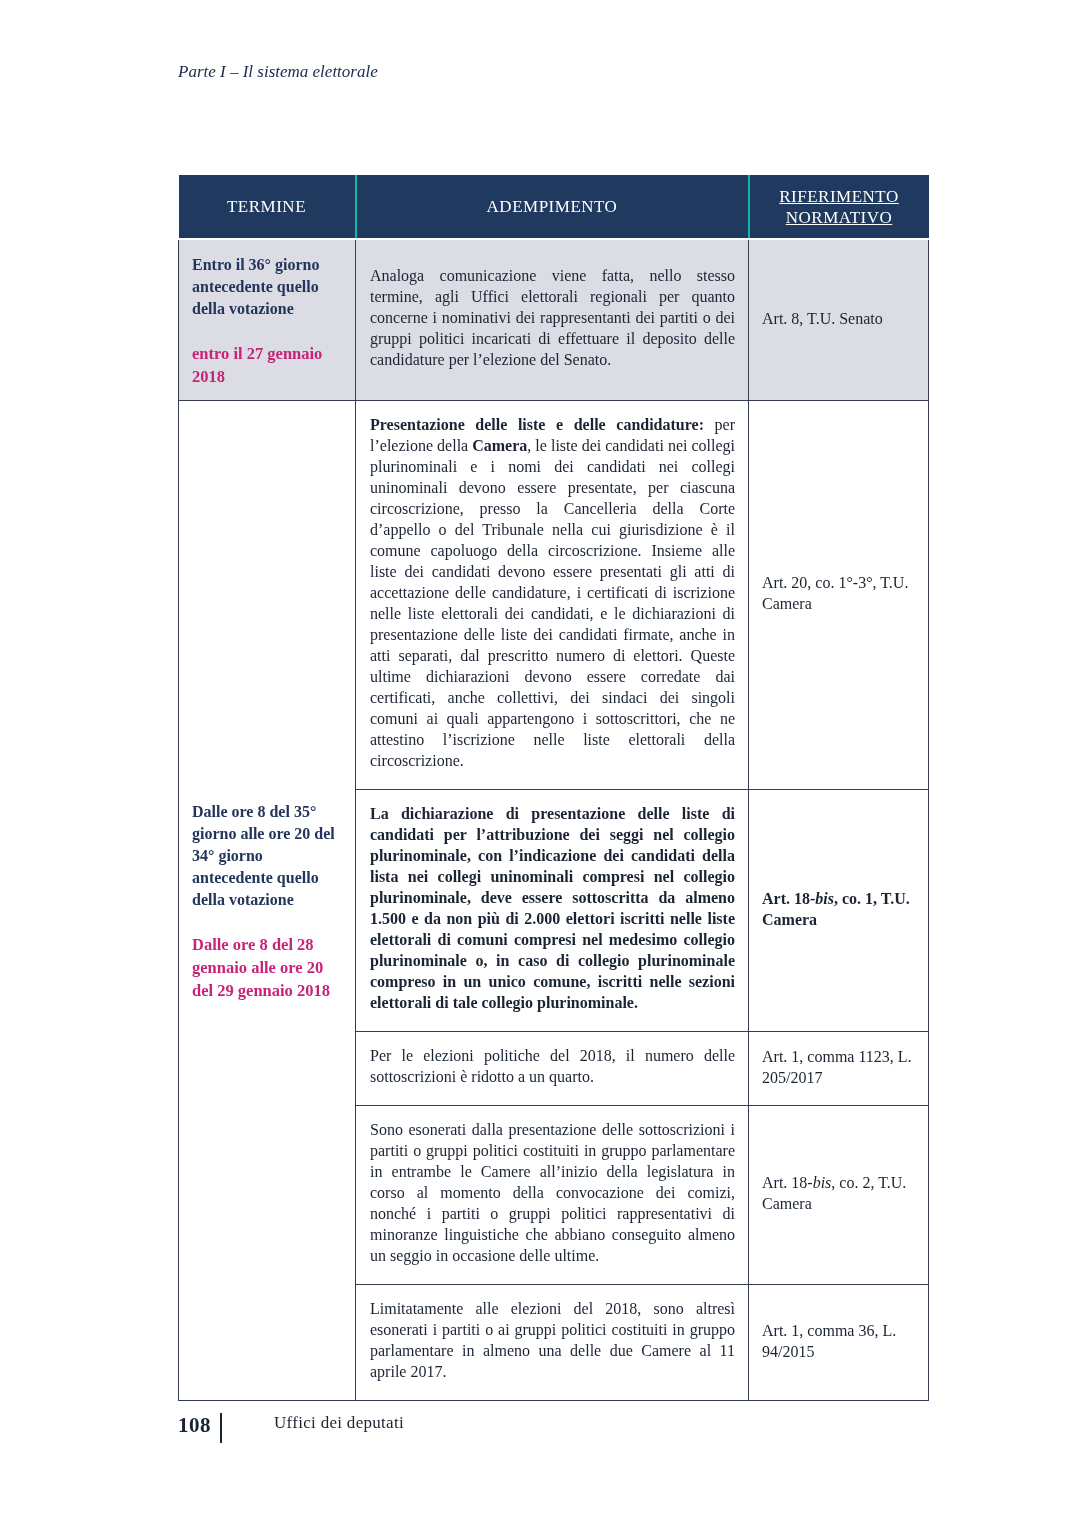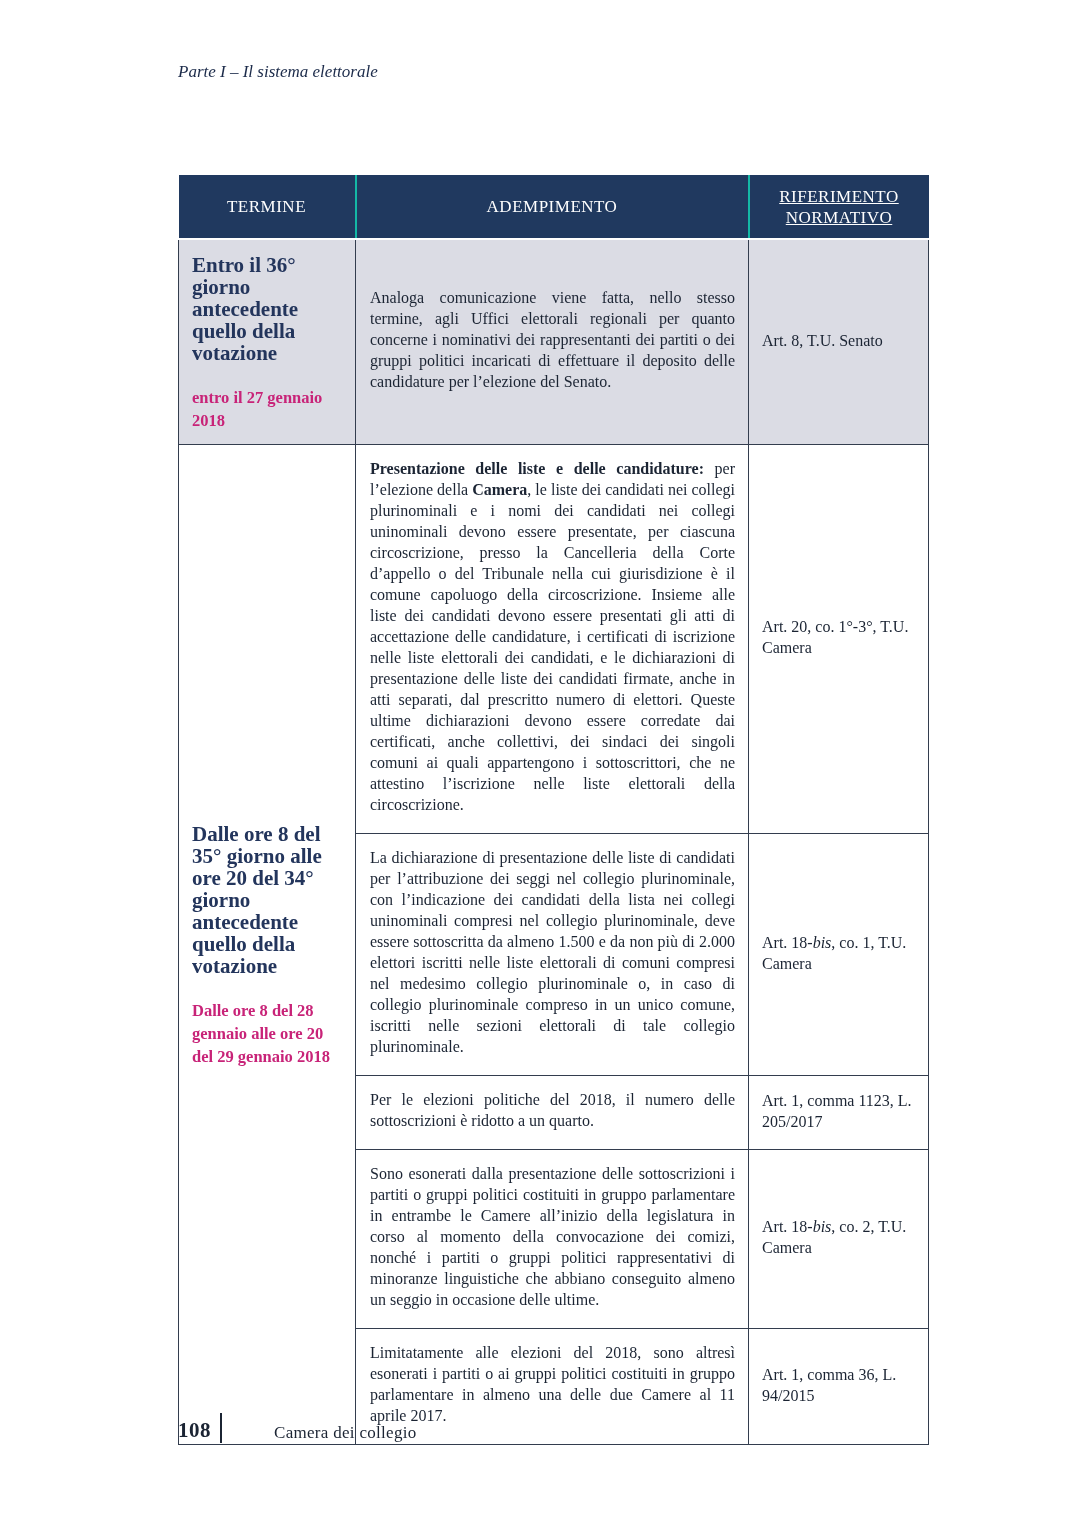--- a/index.html
+++ b/index.html
@@ -33,34 +33,34 @@
   th.hdr:last-child { border-right:none;text-decoration:underline; }
   td {
     border:1px solid #333d4e;
     padding:12px 12px;
     vertical-align:top;
   }
   tr.shaded td { background:#dbdce4; }
   .cell-termine { padding:14px 12px 12px 13px; }
   .cell-termine-merged { vertical-align:middle; }
   .termine-main {
-    font-weight:bold; color:#23355c; line-height:22px; font-size:21px;
+    font-weight:bold; color:#23355c; line-height:22px; font-size:16px;
   }
   .termine-date {
     margin-top:22px; font-weight:bold; 
     color:#c82378; font-size:16.5px; line-height:23px;
   }
   .cell-adempimento {
     text-align:justify; padding:13px 13px 18px 14px;
   }
   .cell-riferimento { vertical-align:middle; padding:10px 8px 14px 13px; }
   .bold { font-weight:bold; }
   .footer {
     position:absolute; left:178px; top:1413px;
-    display:flex; align-items:flex-end; color:#1b2433;
+    display:flex; align-items:flex-start; color:#1b2433;
   }
   .footer .pagenum { font-size:21px; font-weight:bold; letter-spacing:0.5px; }
   .footer .divider { width:2px; height:30px; background:#1b2433; margin-left:9px; }
   .footer .pubname { font-size:17px; margin-left:52px; letter-spacing:0.3px; }
 </style>
 </head>
 <body>
 
 <div class="page">
 
@@ -92,21 +92,21 @@
 
         <tr style="height:368px;">
           <td class="cell-termine cell-termine-merged" rowspan="5">
             <div class="termine-main">Dalle ore 8 del 35° giorno alle ore 20 del 34° giorno antecedente quello della votazione</div>
             <div class="termine-date">Dalle ore 8 del 28 gennaio alle ore 20 del 29 gennaio 2018</div>
           </td>
           <td class="cell-adempimento"><span class="bold">Presentazione delle liste e delle candidature:</span><span> per l’elezione della </span><span class="bold">Camera</span><span>, le liste dei candidati nei collegi plurinominali e i nomi dei candidati nei collegi uninominali devono essere presentate, per ciascuna circoscrizione, presso la Cancelleria della Corte d’appello o del Tribunale nella cui giurisdizione è il comune capoluogo della circoscrizione. Insieme alle liste dei candidati devono essere presentati gli atti di accettazione delle candidature, i certificati di iscrizione nelle liste elettorali dei candidati, e le dichiarazioni di presentazione delle liste dei candidati firmate, anche in atti separati, dal prescritto numero di elettori. Queste ultime dichiarazioni devono essere corredate dai certificati, anche collettivi, dei sindaci dei singoli comuni ai quali appartengono i sottoscrittori, che ne attestino l’iscrizione nelle liste elettorali della circoscrizione.</span></td>
           <td class="cell-riferimento"><span>Art. 20, co. 1°-3°, T.U. Camera</span></td>
         </tr>
 
-        <tr style="height:240px;">
+        <tr style="height:240px;font-weight:bold;">
           <td class="cell-adempimento"><span>La dichiarazione di presentazione delle liste di candidati per l’attribuzione dei seggi nel collegio plurinominale, con l’indicazione dei candidati della lista nei collegi uninominali compresi nel collegio plurinominale, deve essere sottoscritta da almeno 1.500 e da non più di 2.000 elettori iscritti nelle liste elettorali di comuni compresi nel medesimo collegio plurinominale o, in caso di collegio plurinominale compreso in un unico comune, iscritti nelle sezioni elettorali di tale collegio plurinominale.</span></td>
           <td class="cell-riferimento"><span>Art. 18-</span><i>bis</i><span>, co. 1, T.U. Camera</span></td>
         </tr>
 
         <tr style="height:67px;">
           <td class="cell-adempimento"><span>Per le elezioni politiche del 2018, il numero delle sottoscrizioni è ridotto a un quarto.</span></td>
           <td class="cell-riferimento"><span>Art. 1, comma 1123, L. 205/2017</span></td>
         </tr>
 
         <tr style="height:168px;">
@@ -118,16 +118,16 @@
           <td class="cell-adempimento"><span>Limitatamente alle elezioni del 2018, sono altresì esonerati i partiti o ai gruppi politici costituiti in gruppo parlamentare in almeno una delle due Camere al 11 aprile 2017.</span></td>
           <td class="cell-riferimento"><span>Art. 1, comma 36, L. 94/2015</span></td>
         </tr>
       </tbody>
     </table>
   </div>
 
   <div class="footer">
     <span class="pagenum">108</span>
     <span class="divider"></span>
-    <span class="pubname">Camera dei collegio</span>
+    <span class="pubname">Uffici dei deputati</span>
   </div>
 
 </div>
 
 </body></html>

